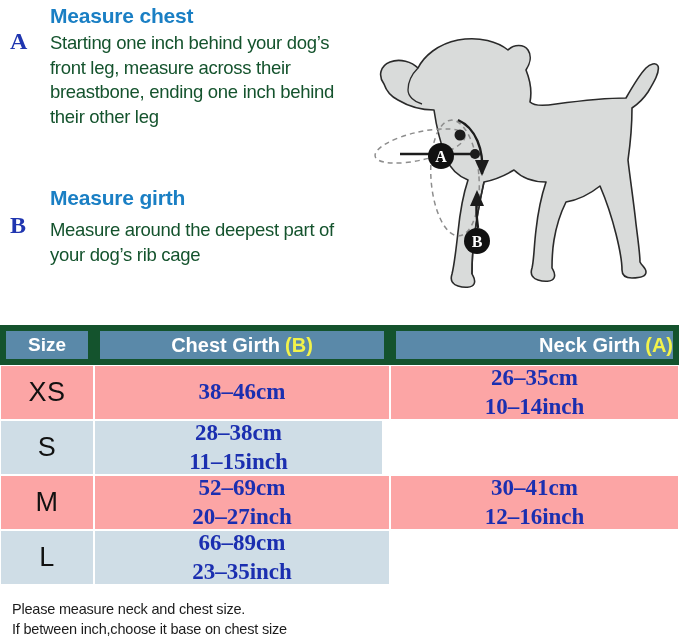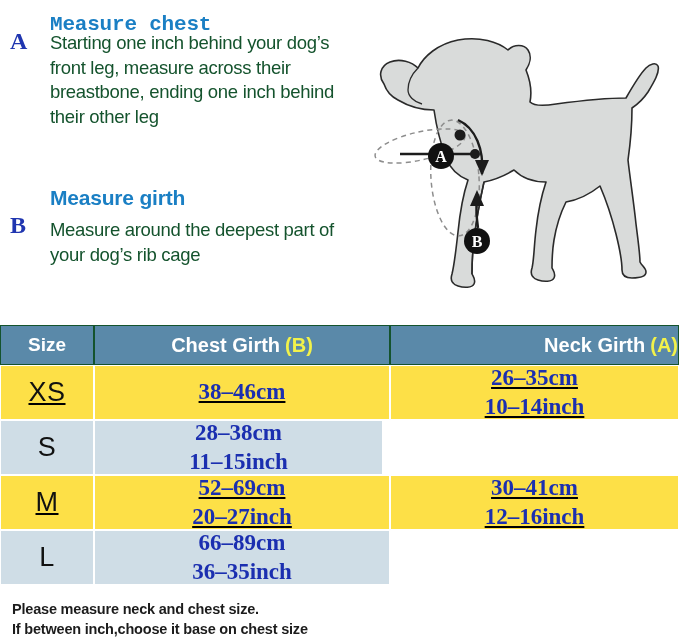--- a/index.html
+++ b/index.html
@@ -34,21 +34,21 @@
   }
   .instr-text{
     margin:0;
     font-size:18.5px;
     line-height:1.33;
     color:#14532d;
     letter-spacing:-0.3px;
   }
 
   #block-a{position:absolute;left:0;top:0;width:360px;}
-  #block-a .instr-heading{position:absolute;left:50px;top:13px;font-family:Liberation Mono, monospace;}
+  #block-a .instr-heading{position:absolute;left:50px;top:4px;}
   #block-a .instr-marker{top:28px;}
   #block-a .instr-text{position:absolute;left:50px;top:31px;width:305px;}
 
   #block-b{position:absolute;left:0;top:186px;width:360px;}
   #block-b .instr-heading{position:absolute;left:50px;top:0px;}
   #block-b .instr-marker{top:26px;}
   #block-b .instr-text{position:absolute;left:50px;top:32px;width:290px;}
 
   
   #dog-figure{position:absolute;left:338px;top:18px;width:341px;height:292px;}
@@ -68,34 +68,34 @@
   .c-chest{width:296px;flex:0 0 296px;}
   .c-neck{width:289px;flex:0 0 289px;justify-content:flex-end;}
 
   
   .thead .tcell{
     height:40px;
     background:#5a89a9;
     color:#ffffff;
     font-weight:bold;
     font-size:20px;
-    border:1px solid #14532d;
+    border:6px solid #14532d;
   }
   .thead .c-size{font-size:19px;}
   .hdr-mark{color:#f2f24a;margin-left:5px;font-weight:bold;}
 
   
   .tbody .trow{height:55px;}
   .tbody .tcell{
     height:55px;
     border:1px solid #ffffff;
     flex-direction:column;
     justify-content:center;
   }
-  .row-odd .tcell{background:#fde047;text-decoration:underline;}
+  .row-odd .tcell{background:#fca5a5;}
   .row-even .tcell{background:#cfdde6;}
   .sz-label{
     font-family:"Liberation Sans",sans-serif;
     font-size:27px;
     color:#111111;
     font-weight:400;
     letter-spacing:0.5px;
   }
   .val{
     font-family:"Liberation Serif",serif;
@@ -103,21 +103,20 @@
     font-size:23px;
     color:#1b2fb0;
     line-height:1.26;
   }
 
   
   #footer-note{
     position:absolute;left:12px;top:600px;width:560px;
     font-size:14.5px;line-height:1.35;color:#1c1c1c;
     letter-spacing:-0.2px;
-    font-weight:bold;
   }
   #footer-note div{white-space:nowrap;}
 </style>
 </head>
 <body>
 
 <div id="root">
 
   <div class="instructions">
 
@@ -247,21 +246,21 @@
           <span class="val">12–16inch</span>
         </div>
       </div>
 
       <div class="trow row-even">
         <div class="tcell c-size">
           <span class="sz-label">L</span>
         </div>
         <div class="tcell c-chest">
           <span class="val">66–89cm</span>
-          <span class="val">36–35inch</span>
+          <span class="val">23–35inch</span>
         </div>
       </div>
 
     </div>
   </div>
 
   <div id="footer-note">
     <div>Please measure neck and chest size.</div>
     <div>If between inch,choose it base on chest size</div>
   </div>

